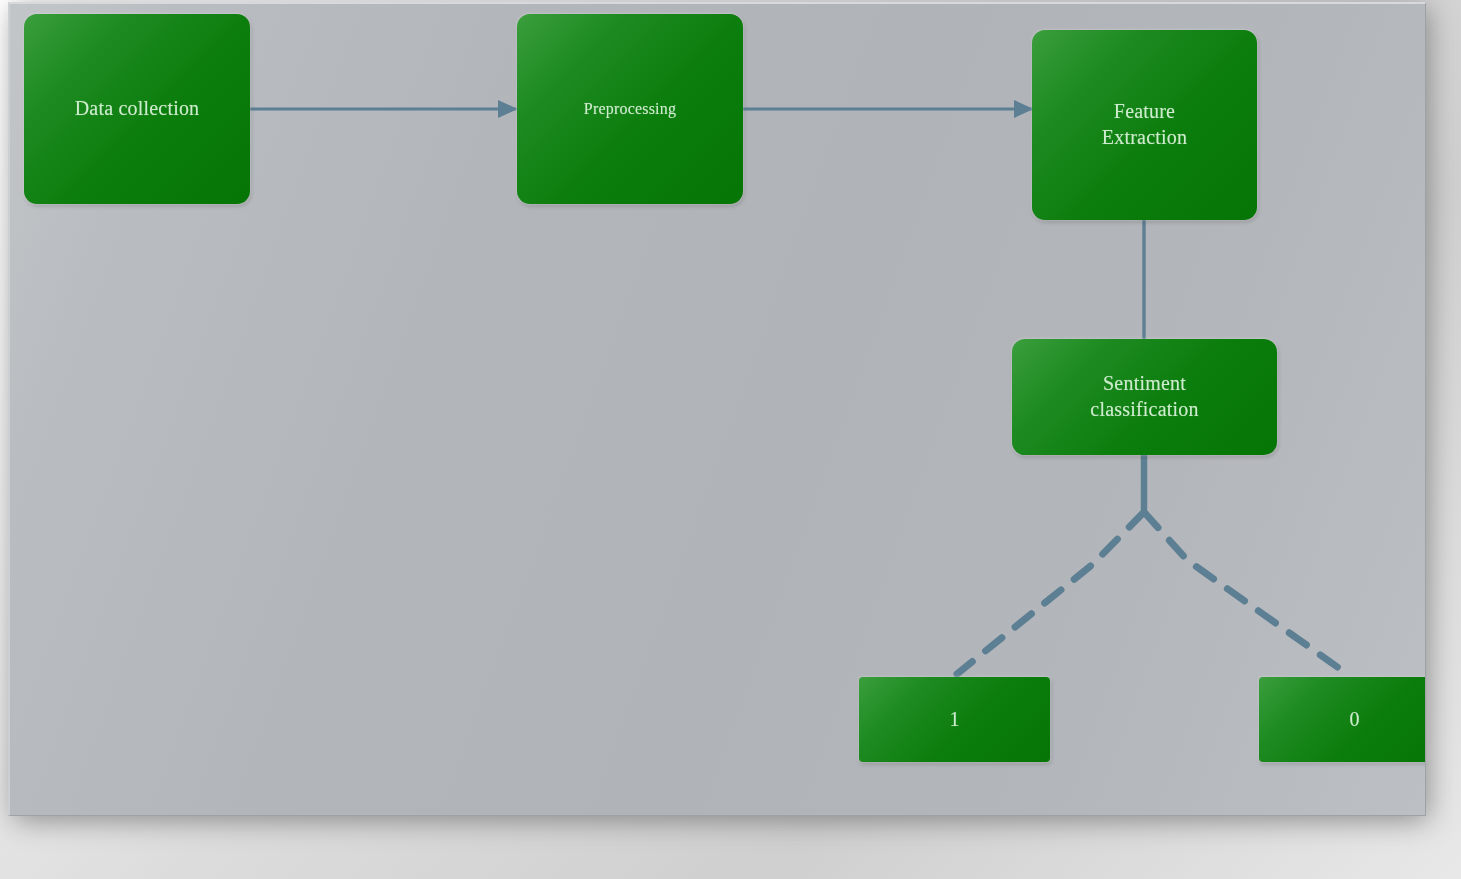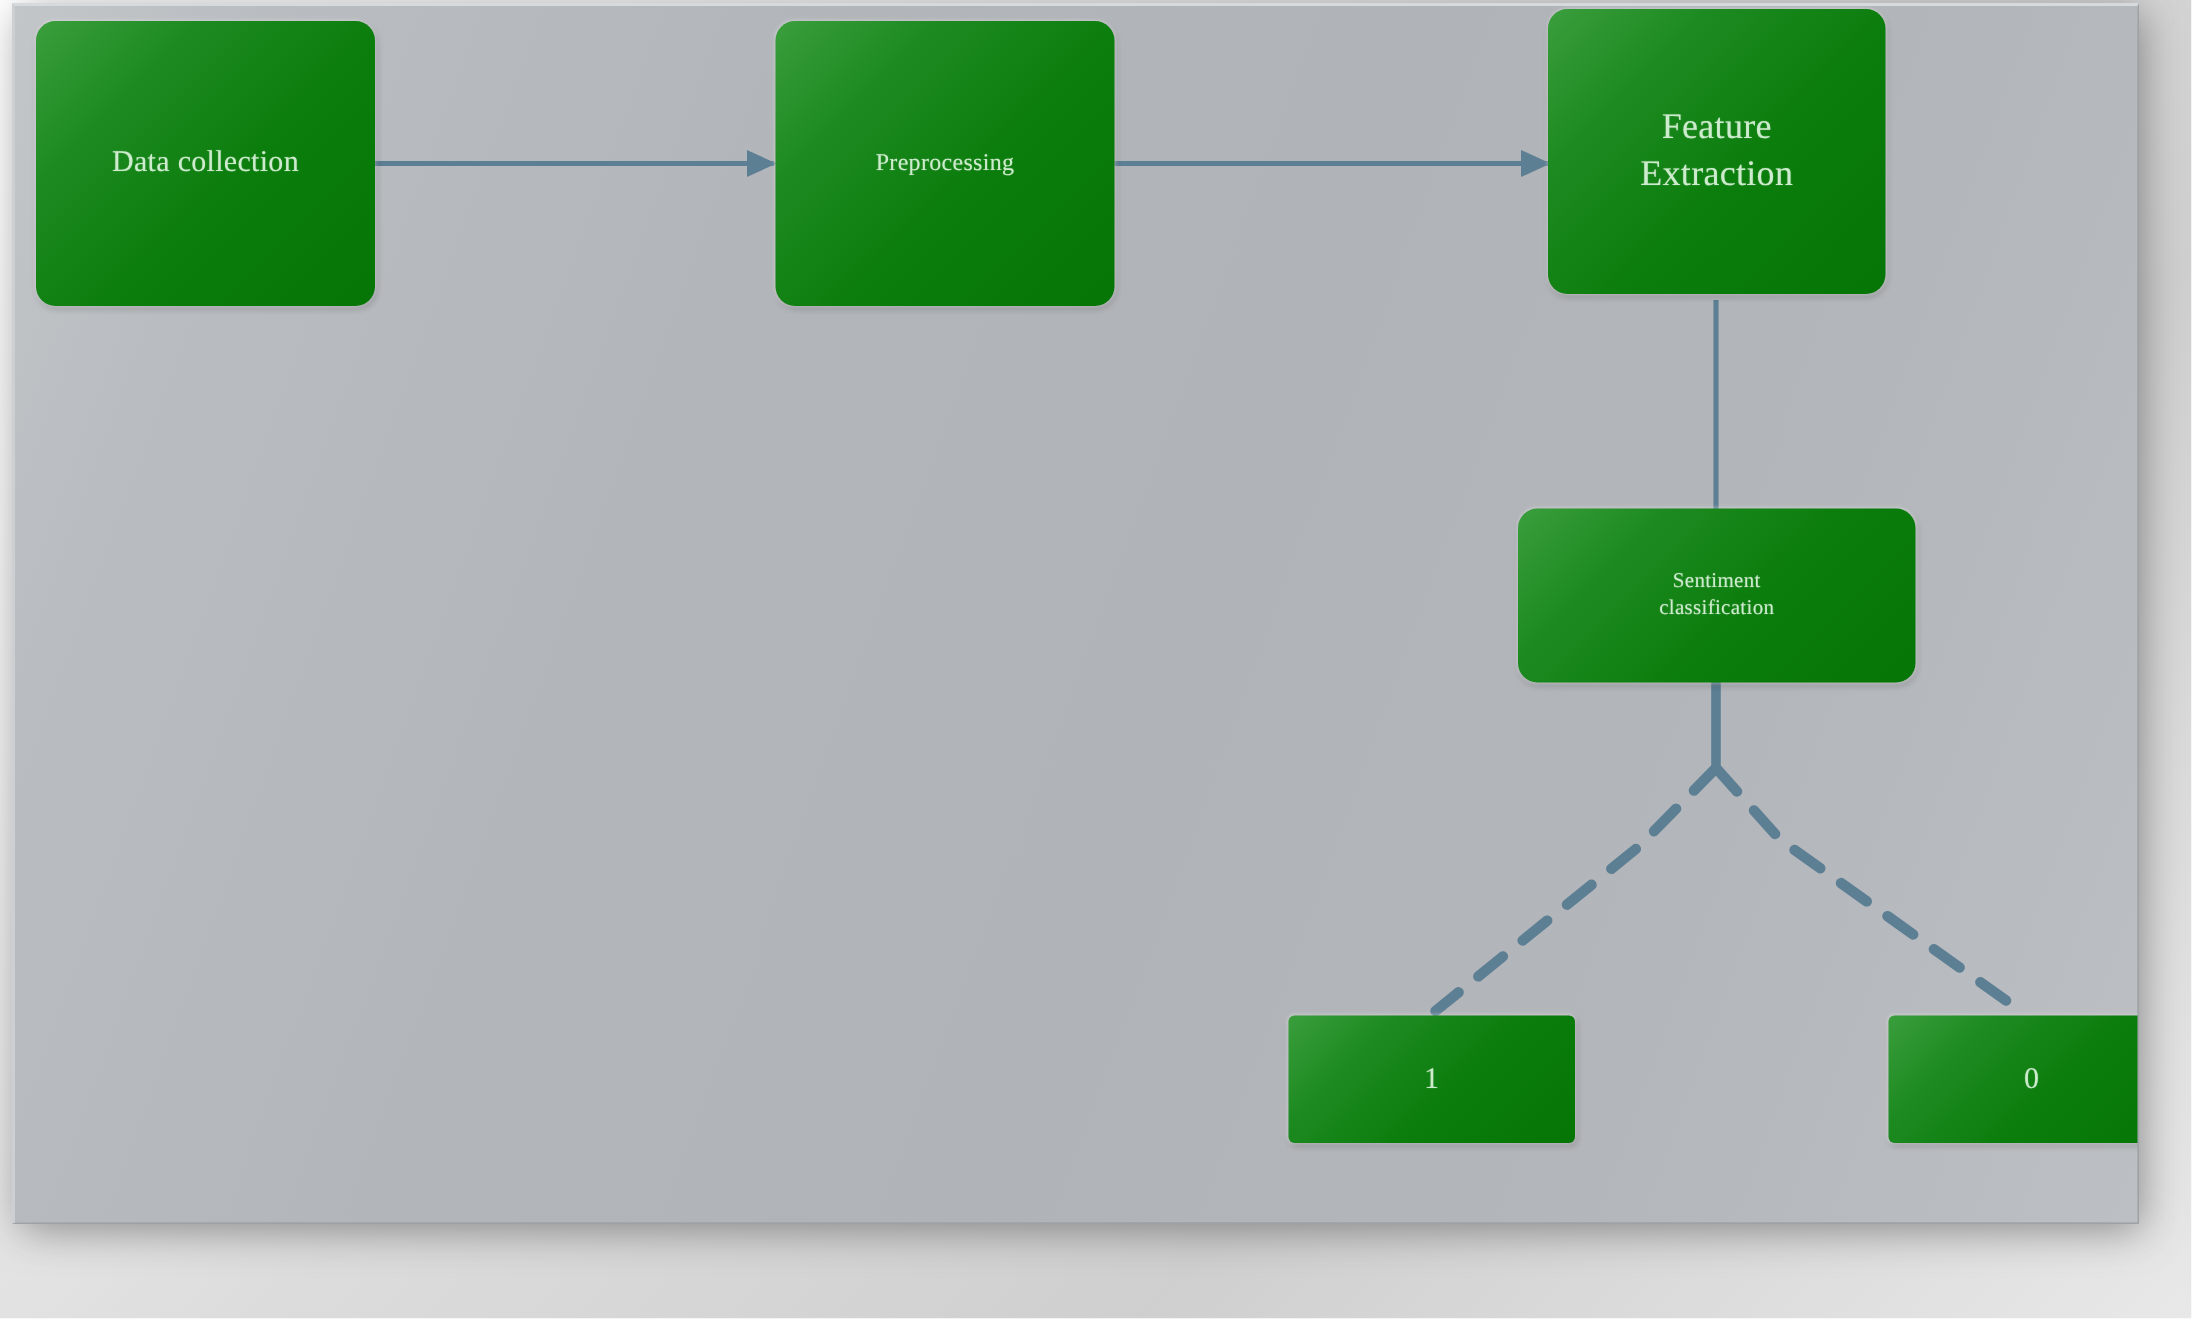--- a/index.html
+++ b/index.html
@@ -118,26 +118,26 @@
     </svg>
 
     <div class="node rounded" style="left:14px; top:10px; width:226px; height:190px; font-size:20px;">
       <span class="node-label">Data collection</span>
     </div>
 
     <div class="node rounded" style="left:507px; top:10px; width:226px; height:190px; font-size:16px;">
       <span class="node-label">Preprocessing</span>
     </div>
 
-    <div class="node rounded" style="left:1022px; top:2px; width:225px; height:190px; font-size:24px;">
+    <div class="node rounded" style="left:1022px; top:26px; width:225px; height:190px; font-size:20px;">
       <span class="node-label">Feature
 Extraction</span>
     </div>
 
-    <div class="node rounded" style="left:1002px; top:335px; width:265px; height:116px; font-size:14px;">
+    <div class="node rounded" style="left:1002px; top:335px; width:265px; height:116px; font-size:20px;">
       <span class="node-label">Sentiment
 classification</span>
     </div>
 
     <div class="node sharp" style="left:849px; top:673px; width:191px; height:85px; font-size:20px;">
       <span class="node-label">1</span>
     </div>
 
     <div class="node sharp" style="left:1249px; top:673px; width:191px; height:85px; font-size:20px;">
       <span class="node-label">0</span>

